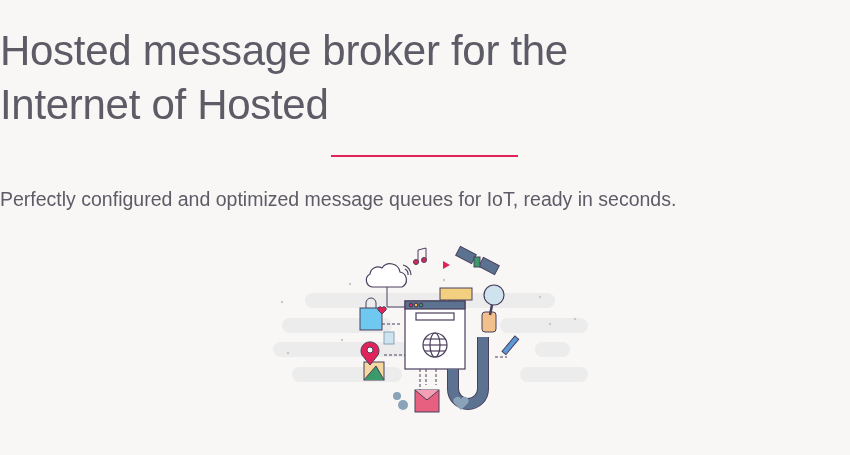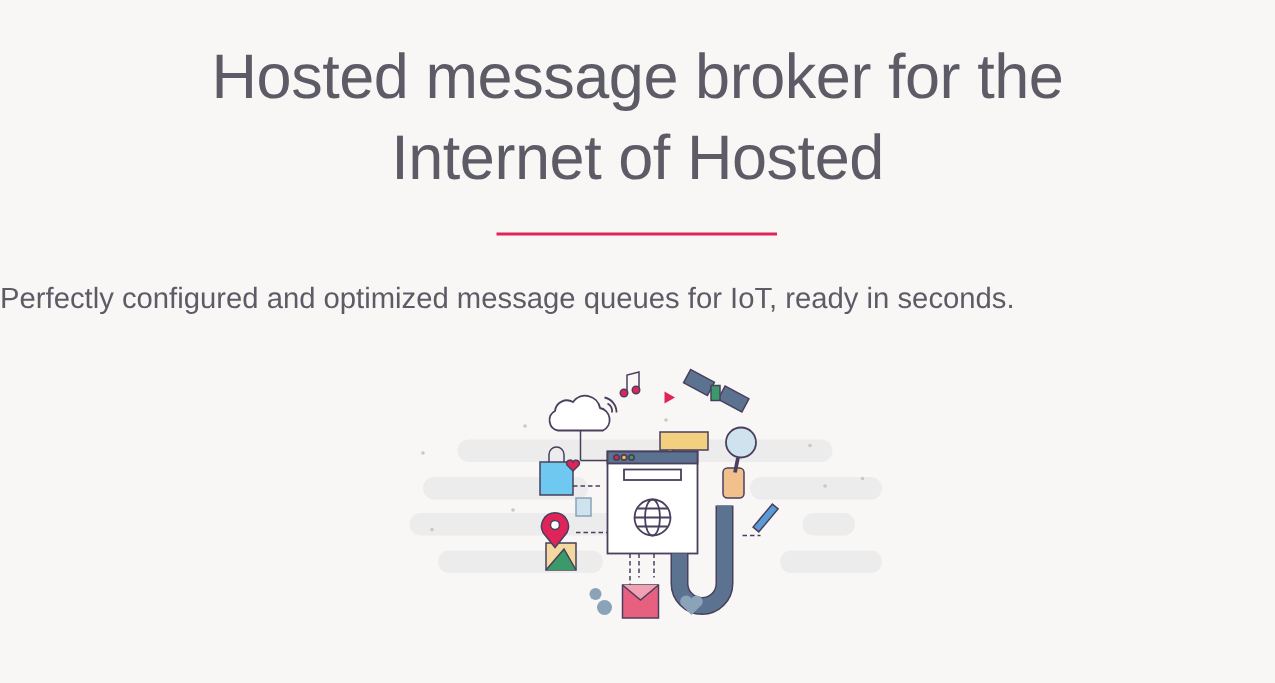--- a/index.html
+++ b/index.html
@@ -1,17 +1,17 @@
 <!DOCTYPE html>
 <html><head>
 <meta charset="utf-8">
 <style>
   html, body { margin:0; padding:0; }
   body { width:850px; height:455px; background:#f8f7f6; overflow:hidden; position:relative; font-family:"Liberation Sans", sans-serif; }
-  .hero-title { position:absolute; left:0; top:24px; width:850px; text-align:center; color:#5d5c66; font-size:42px; line-height:54px; font-weight:normal; margin:0; letter-spacing:-0.3px; }
+  .hero-title { position:absolute; left:0; top:24px; width:850px; text-align:left; color:#5d5c66; font-size:42px; line-height:54px; font-weight:normal; margin:0; letter-spacing:-0.3px; }
   .divider { position:absolute; left:331px; top:155px; width:187px; height:2px; background:#e0245a; }
   .subtitle { position:absolute; left:0; top:188px; width:850px; color:#5d5c66; font-size:19.5px; margin:0; }
   .illus { position:absolute; left:270px; top:235px; width:320px; height:200px; }
 </style>
 </head>
 <body>
 
 <h1 class="hero-title">
   <span>Hosted message broker for the</span><br>
   <span>Internet of Hosted</span>

